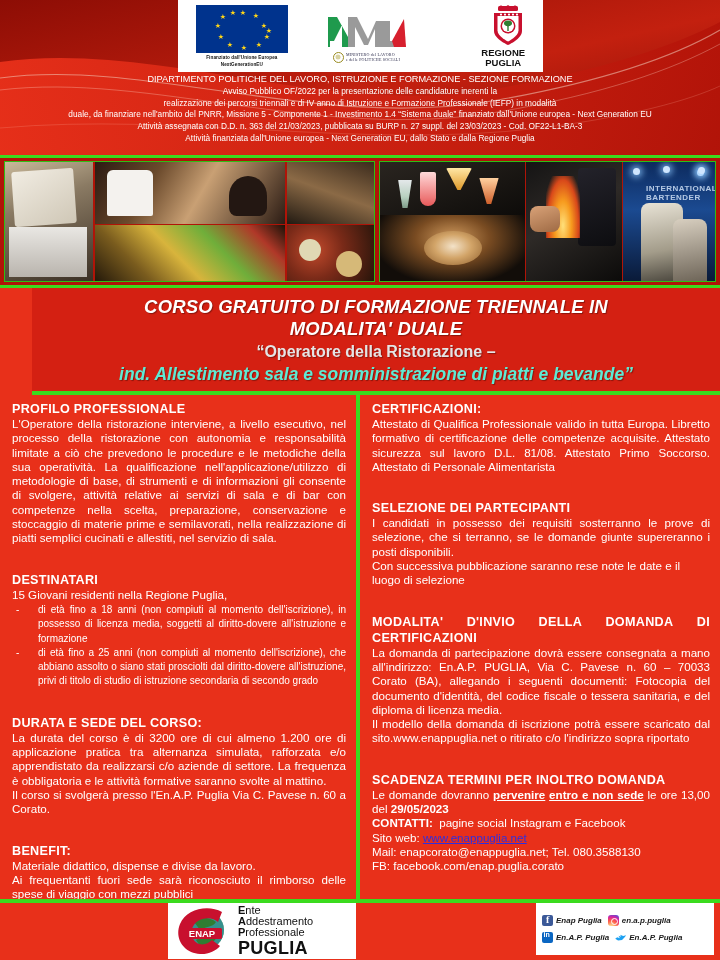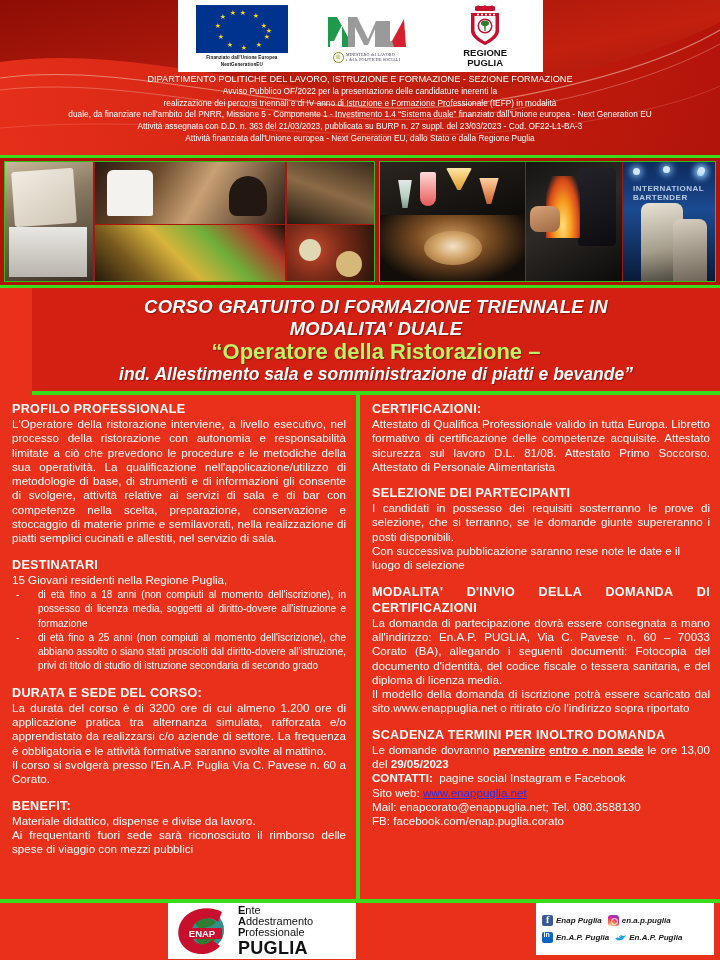--- a/index.html
+++ b/index.html
@@ -64,21 +64,21 @@
     background: #fff; border: 1.1px solid #9a8c20; position: relative;
   }
   .min-emblem:after {
     content:''; position:absolute; left:50%; top:50%;
     transform: translate(-50%,-50%);
     width:5px; height:5px; border-radius:50%; background:#d8d2a0;
   }
   .min-text { font-size: 4px; line-height: 1.3; color: #2a2a4a; font-family: "Liberation Serif", serif; letter-spacing:.2px; }
 
   
-  .reg-logo { display:flex; flex-direction:column; align-items:center; width: 80px; }
+  .reg-logo { display:flex; flex-direction:column; align-items:flex-end; width: 80px; }
   .reg-crest { width: 34px; height: 42px; position: relative; }
   .reg-text { font-size: 9.5px; font-weight: bold; color:#111; text-align:center; line-height:1.05; margin-top:1px; }
 
   .header-lines {
     position: absolute;
     left: 0; right: 0; top: 74px;
     text-align: center;
     color: #FFFFFF;
     z-index: 4;
     padding: 0 4px;
@@ -154,47 +154,47 @@
           background: linear-gradient(160deg,#d9a278,#9e6a44); border-radius:8px; }
 
   .pr-3 { flex:1; height:100%; position:relative;
           background: linear-gradient(180deg,#0d2b5e 0%,#1b4a91 40%,#0a1a38 100%); }
   .pr-3 .spot { position:absolute; width:7px; height:7px; border-radius:50%;
           background:#cfe6ff; box-shadow:0 0 6px 3px rgba(140,200,255,.7); }
   .pr-3 .bartender { position:absolute; left:18px; bottom:0; width:42px; height:78px;
           background: linear-gradient(170deg,#e8e3d6 0%,#a39c8a 60%,#4a463d 100%); border-radius:8px 8px 0 0; }
   .pr-3 .bartender2 { position:absolute; right:8px; bottom:0; width:34px; height:62px;
           background: linear-gradient(170deg,#d8cfc0,#6e6558); border-radius:8px 8px 0 0; }
-  .pr-3 .bar-text { position:absolute; left:10px; top:22px; color:#cfe0f5; font-size:8px;
+  .pr-3 .bar-text { position:absolute; left:23px; top:22px; color:#cfe0f5; font-size:8px;
           font-weight:bold; letter-spacing:.5px; opacity:.85; }
 
   
   .title-block {
     background: #D42012;
     padding: 8px 10px 6px;
     text-align: center;
     border-bottom: 4px solid #3BDB1E;
     margin-left: 32px;
   }
   .title-main {
     color: #FFFFFF;
     font-weight: bold; font-style: italic;
     font-size: 18.5px; line-height: 22px;
     letter-spacing: .2px;
     text-shadow: 1px 1px 1px rgba(0,0,0,.35);
   }
   .title-sub1 {
-    color: #bef264;
+    color: #e5e5e5;
     font-weight: bold;
-    font-size: 22px; line-height: 22px;
+    font-size: 16px; line-height: 22px;
     margin-top: 1px;
     text-shadow: 1px 1px 1px rgba(0,0,0,.35);
   }
   .title-sub2 {
-    color: #ffffff;
+    color: #5eead4;
     font-weight: bold; font-style: italic;
     font-size: 17.5px; line-height: 22px;
     text-shadow: 1px 1px 1px rgba(0,0,0,.35);
   }
 
   
   .body-cols {
     display: flex;
     height: 504px;
     background: #E8301A;
@@ -206,21 +206,21 @@
   .col.left { width: 356px; }
   .col.right { flex: 1; border-left: 4px solid #3BDB1E; padding-left: 12px; }
 
   .sec-head {
     font-weight: bold;
     font-size: 12.6px;
     line-height: 16px;
     letter-spacing: .3px;
     margin-bottom: 0px;
   }
-  .sec-head.spaced { margin-top: 11px; }
+  .sec-head.spaced { margin-top: 26px; }
   .sec-head.wide { display: flex; justify-content: space-between; }
 
   p.body-txt {
     font-size: 11.6px;
     line-height: 14.3px;
     text-align: justify;
     text-justify: inter-word;
   }
   p.body-txt.nojust { text-align: left; }
 

